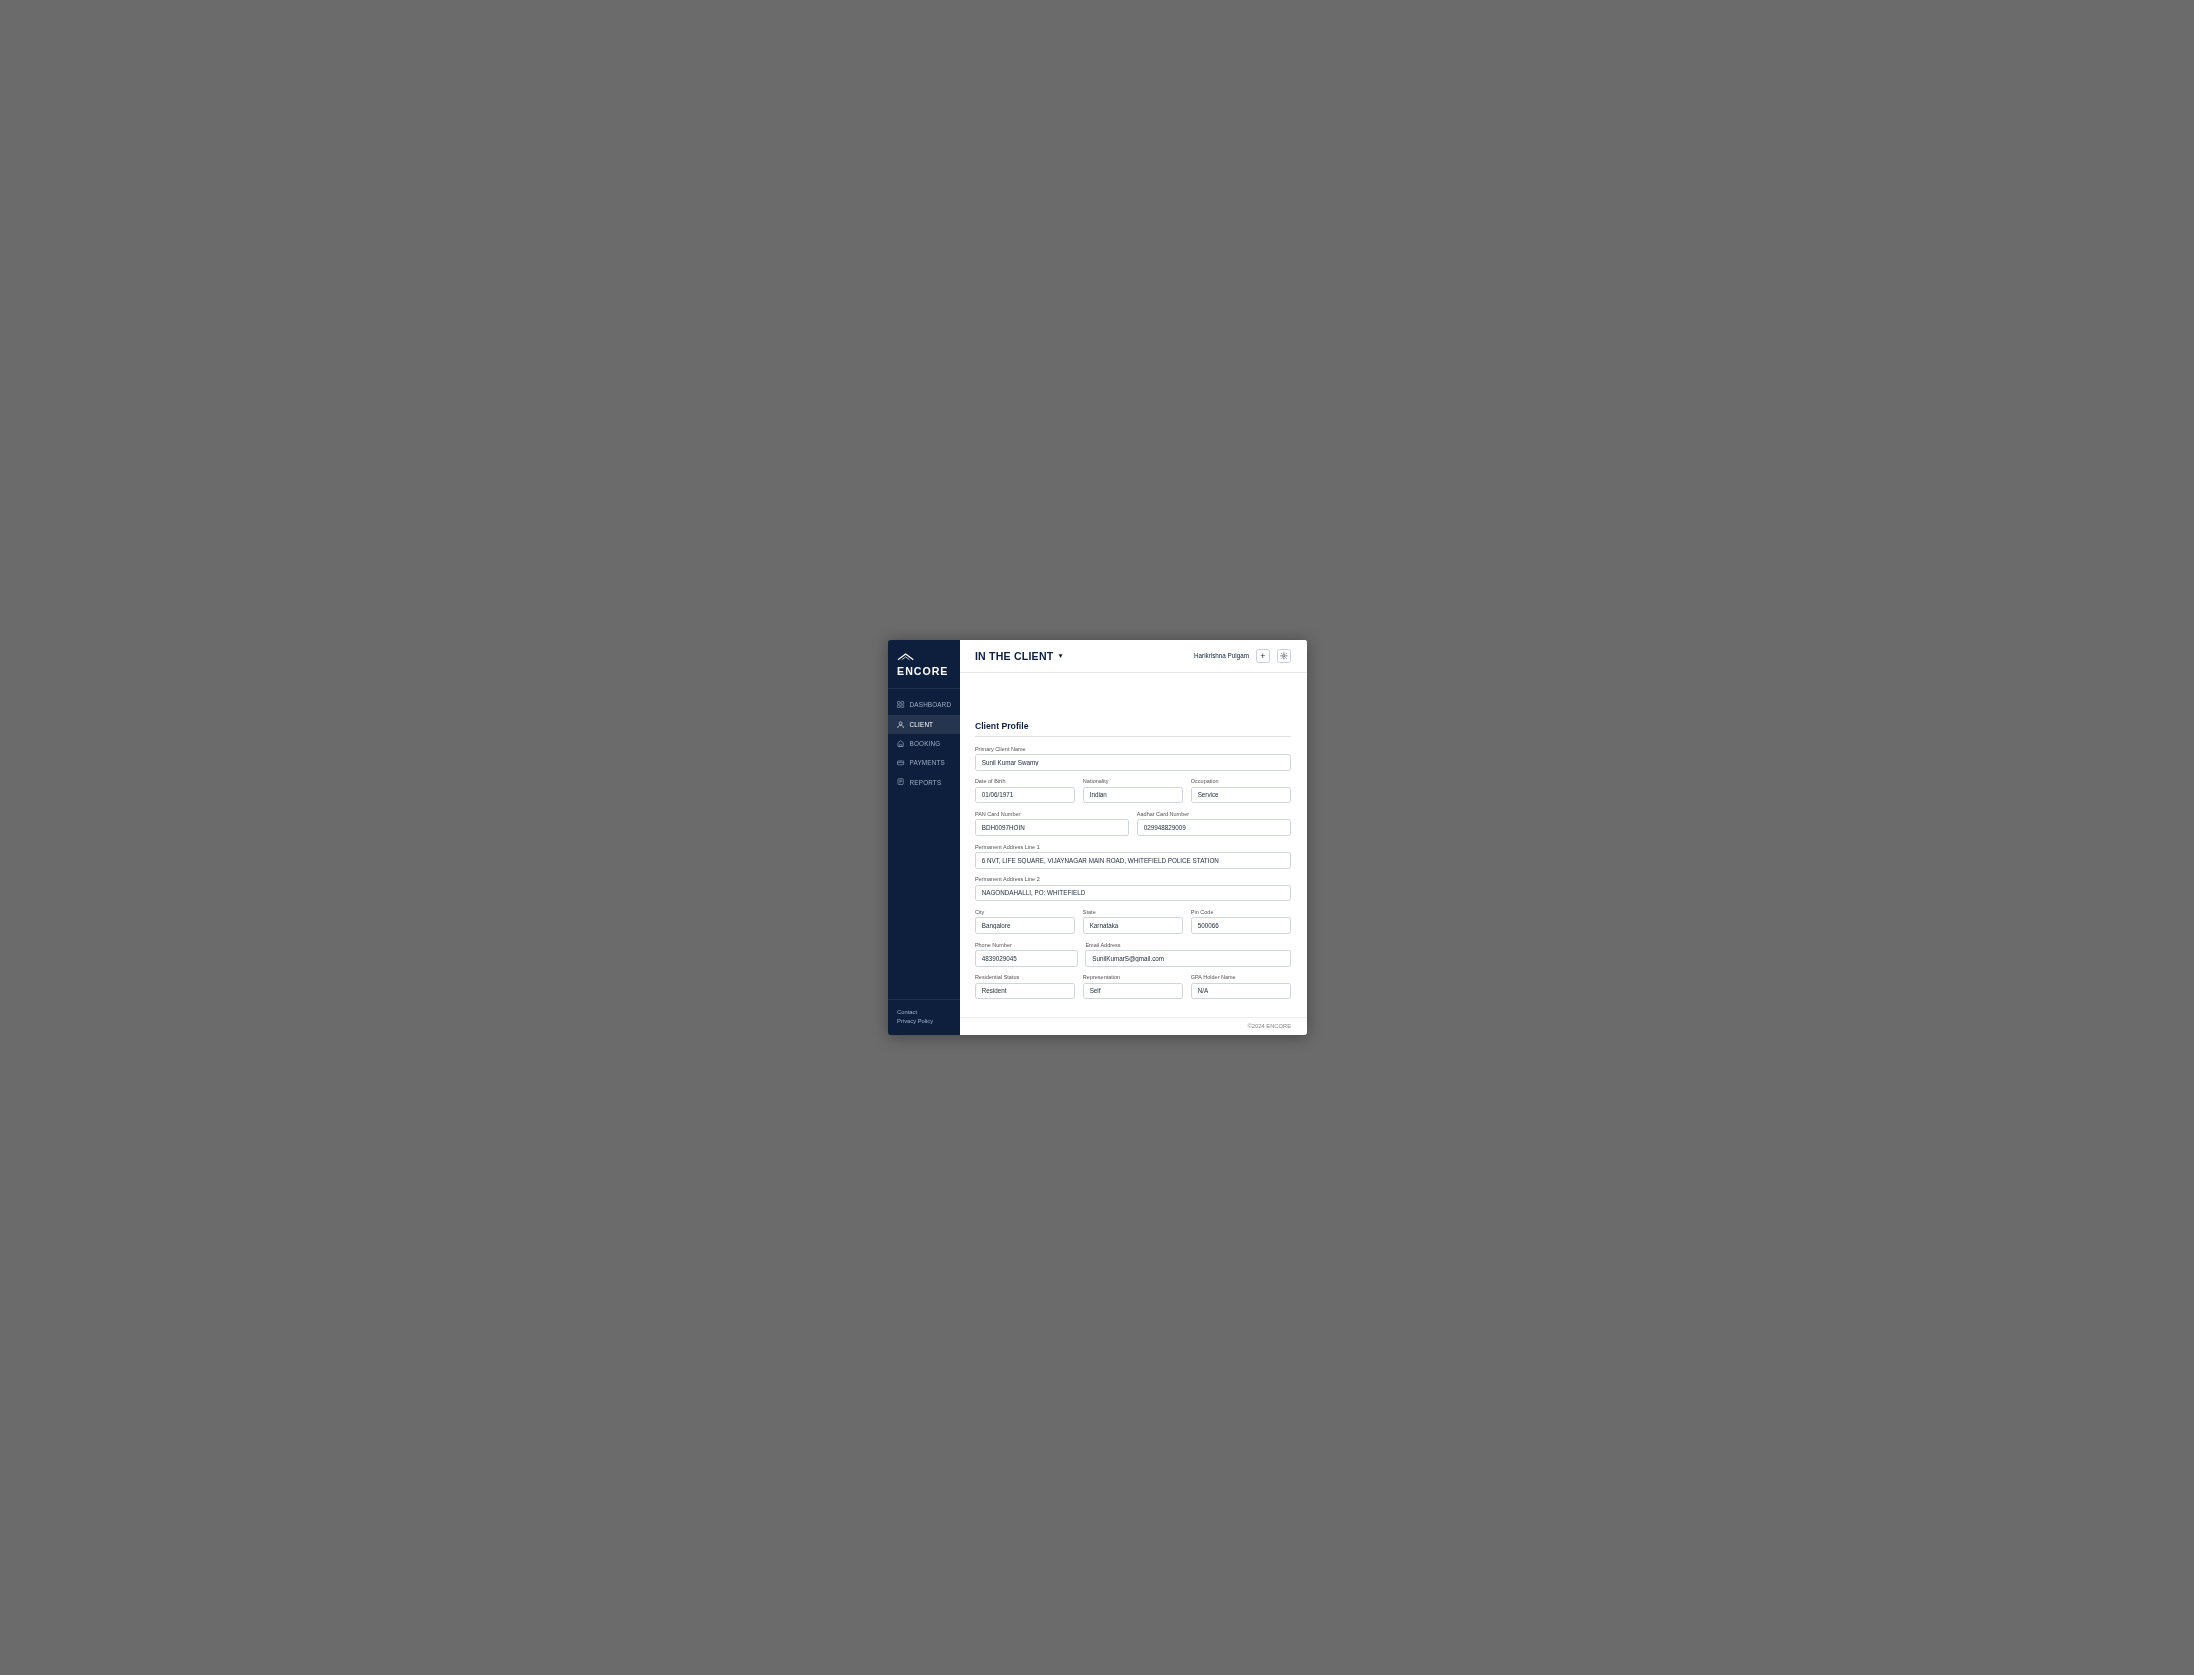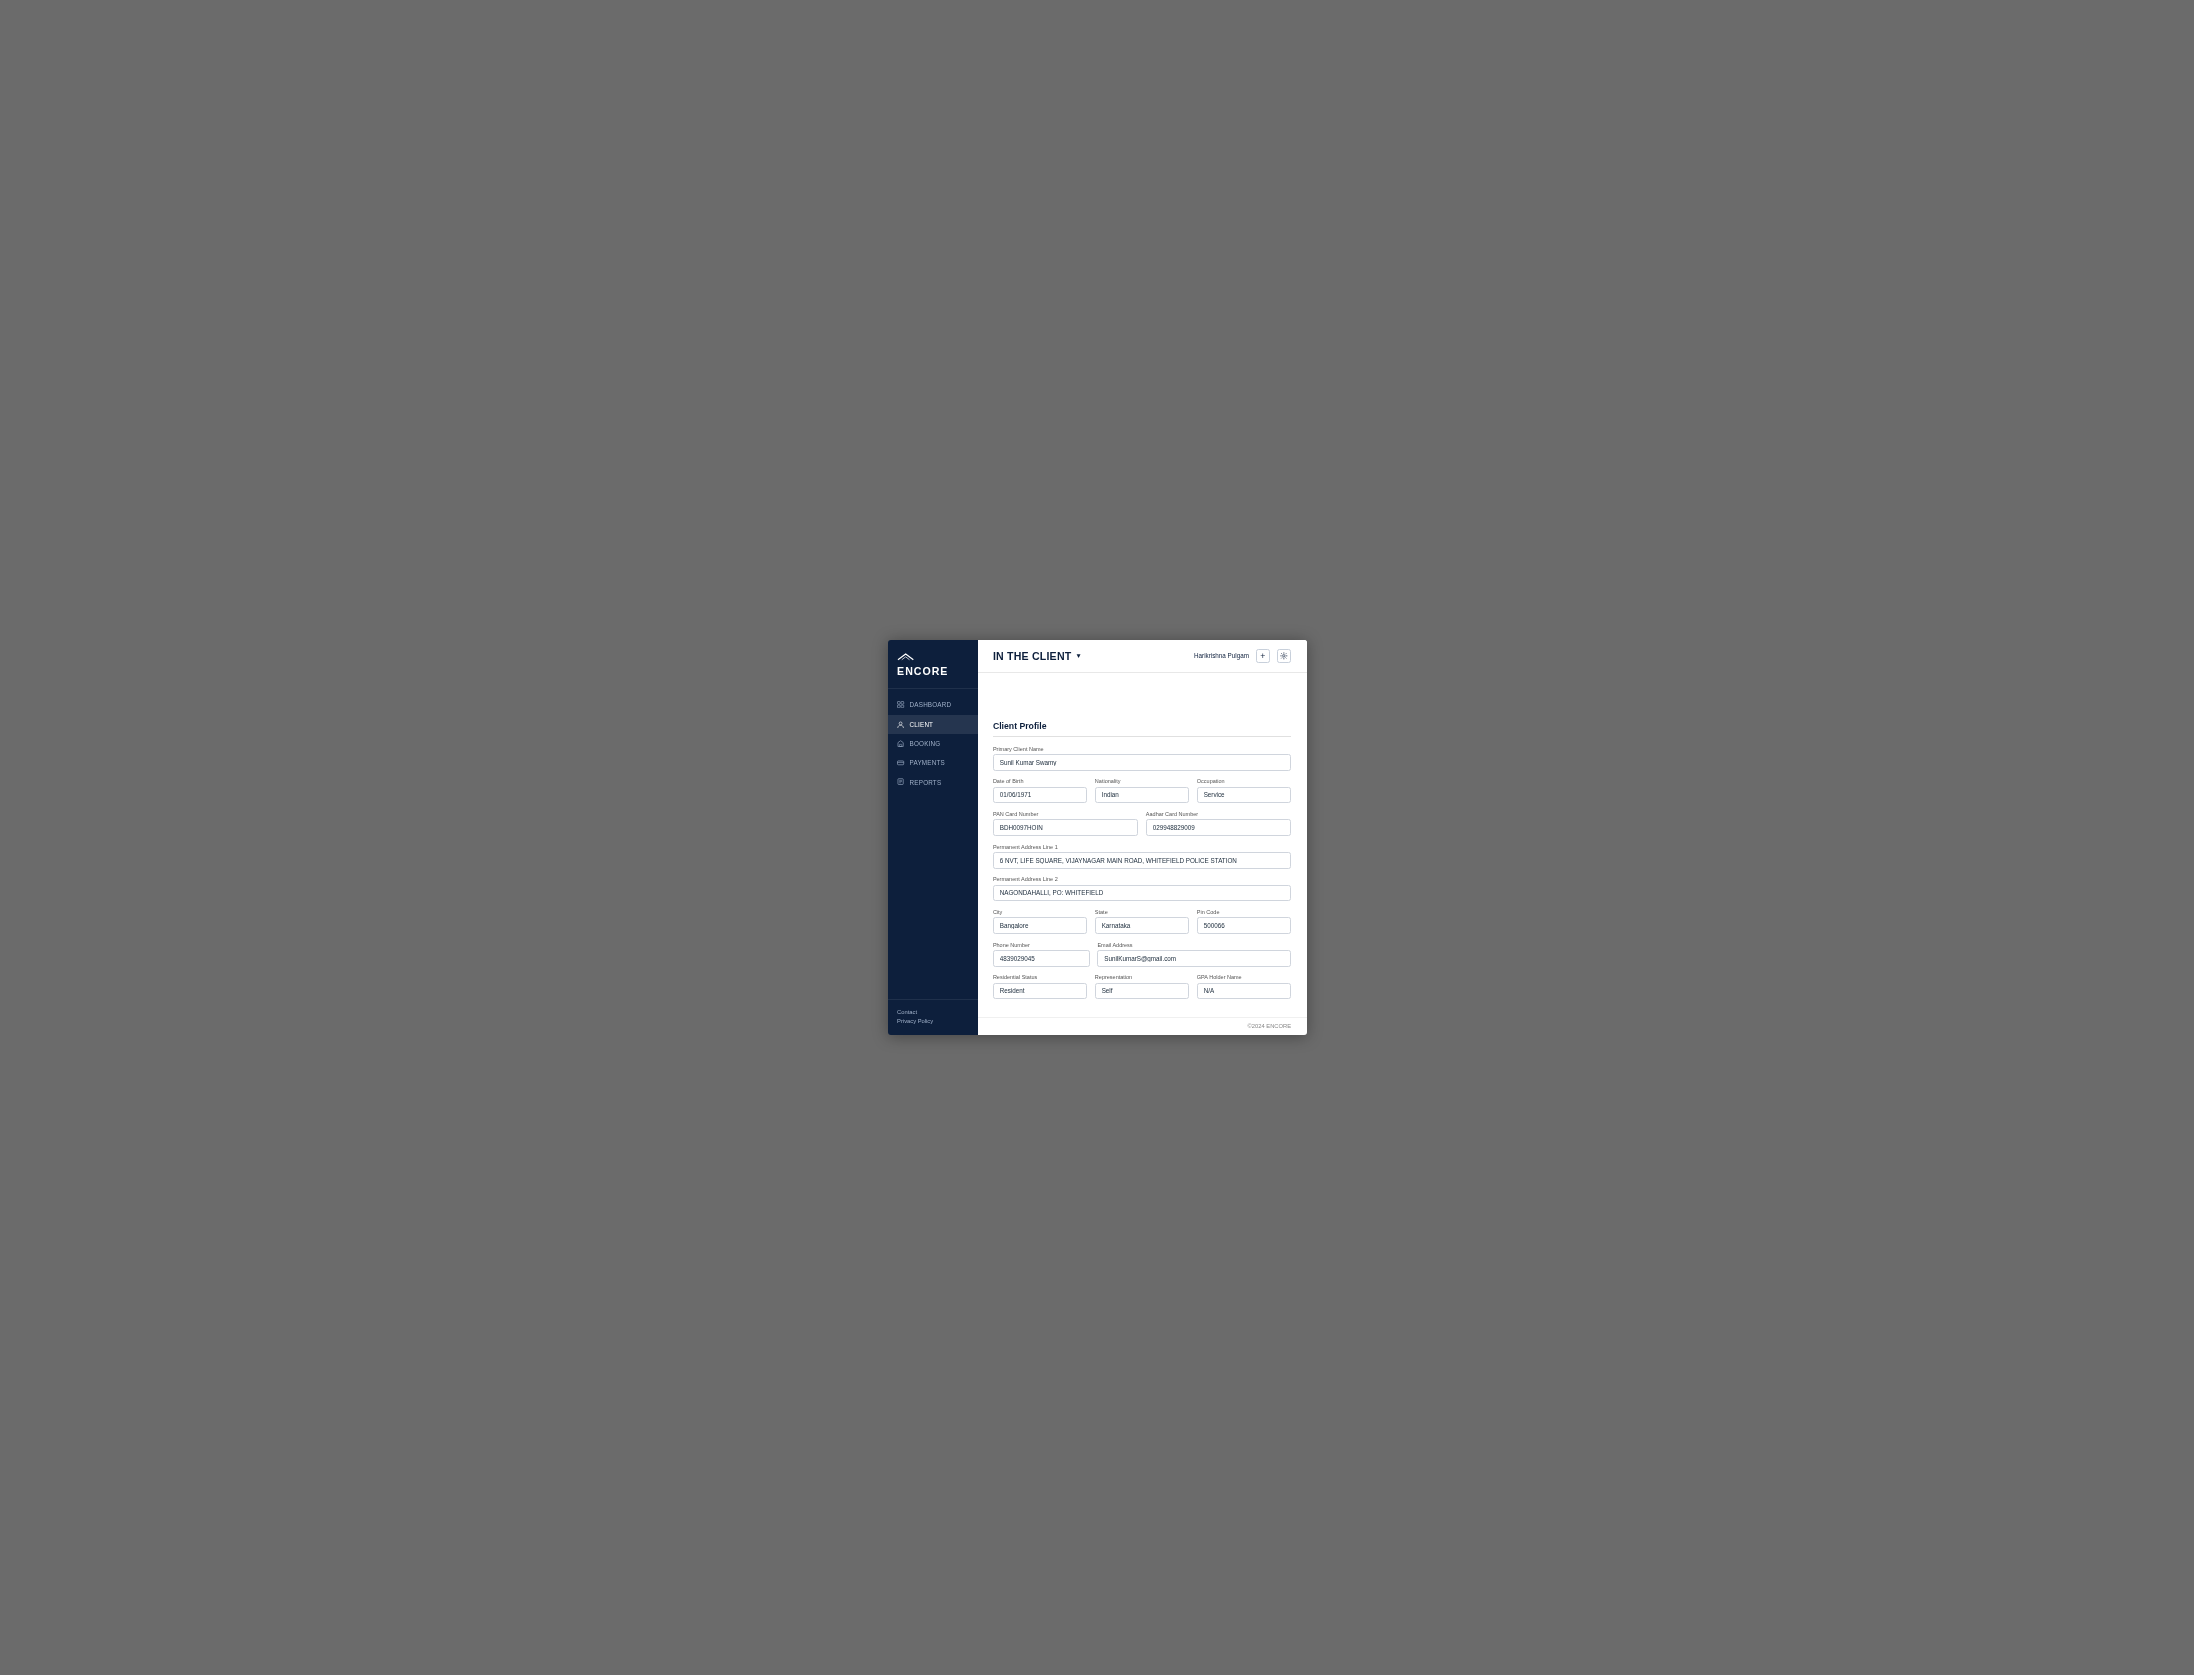--- a/index.html
+++ b/index.html
@@ -14,21 +14,21 @@
     .app-container {
       display: flex;
       width: 419px;
       min-height: 308px;
       box-shadow: 0 1.9px 15.4px rgba(0,0,0,0.35);
       border-radius: 2.9px;
       overflow: hidden;
     }
     
     .sidebar {
-      width: 90px;
+      width: 72px;
       background: #0d1f3c;
       display: flex;
       flex-direction: column;
       flex-shrink: 0;
     }
     .sidebar-logo {
       padding: 13.5px 9.6px 11.5px 9.6px;
       border-bottom: 0.5px solid rgba(255,255,255,0.08);
     }
     .logo-text {

